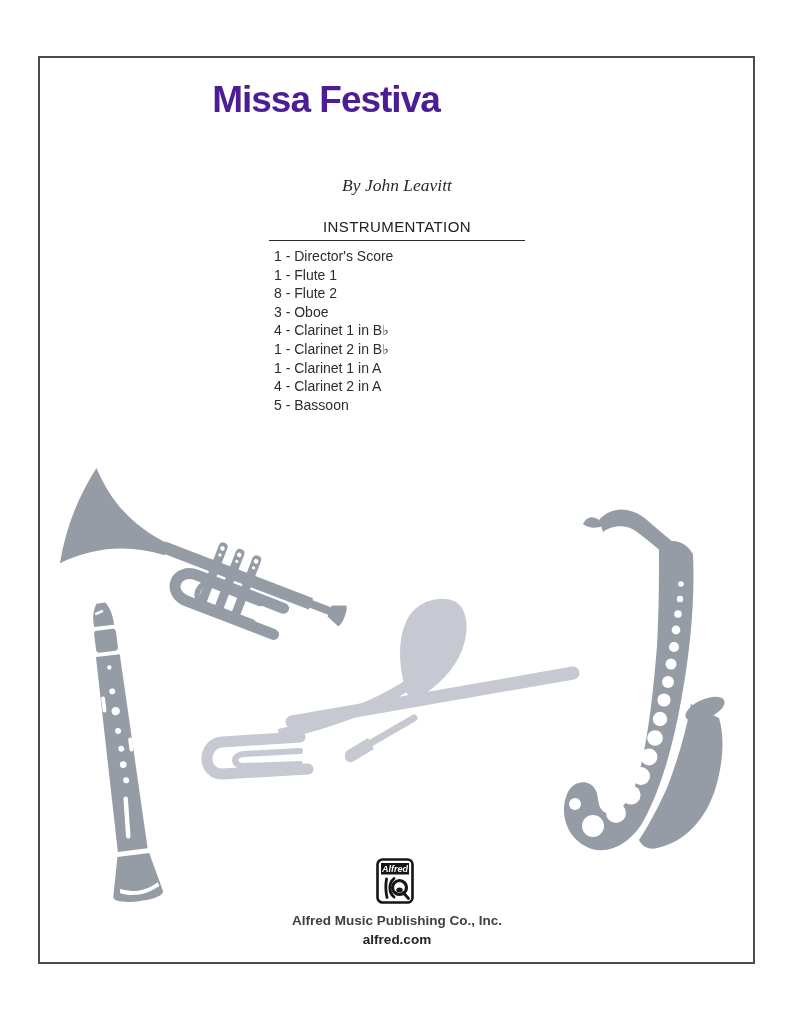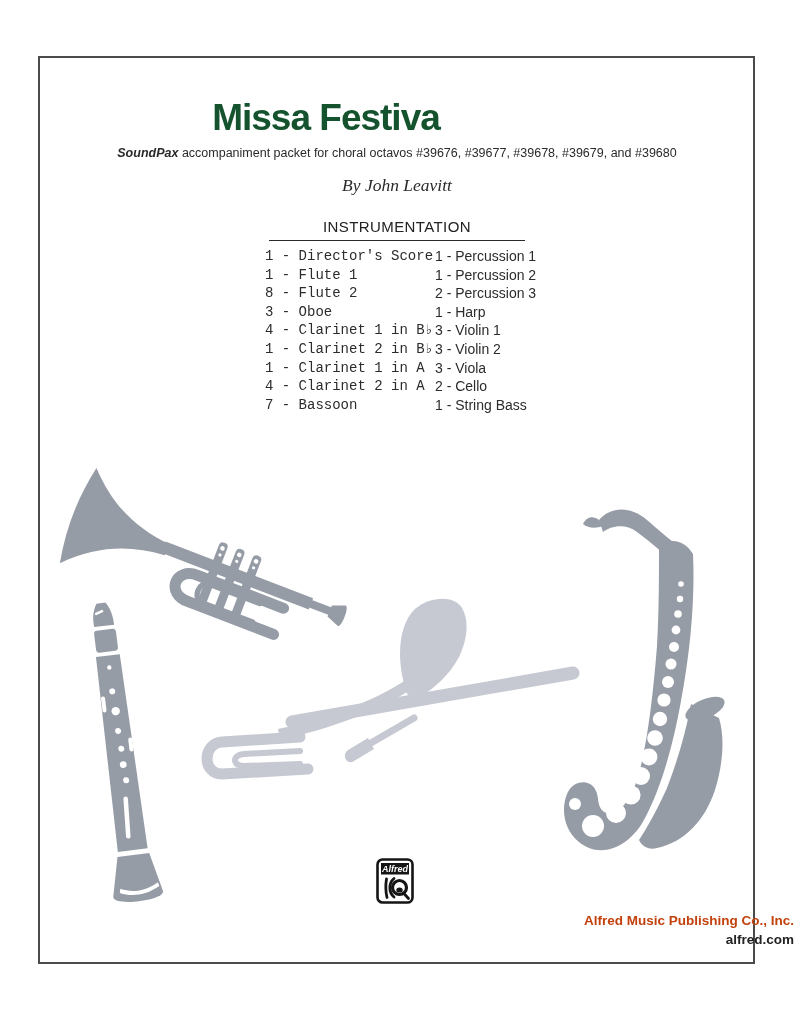--- a/index.html
+++ b/index.html
@@ -1,71 +1,59 @@
 <!DOCTYPE html>
 <html><head>
 <meta charset="utf-8">
 <style>
   html,body{margin:0;padding:0;background:#ffffff;}
   .page{position:relative;width:794px;height:1024px;background:#ffffff;overflow:hidden;
         font-family:"Liberation Sans",sans-serif;color:#1c1c1c;}
   .abs{position:absolute;}
   .frame{left:38px;top:56px;width:717px;height:908px;border:2px solid #4b4b4b;box-sizing:border-box;}
-  .title{left:0;top:97px;width:652px;text-align:center;font-size:37px;font-weight:bold;
-         letter-spacing:-1px;color:#14532d;}
+  .title{left:0;top:79px;width:652px;text-align:center;font-size:37px;font-weight:bold;
+         letter-spacing:-1px;color:#4c1d95;}
   .subtitle{left:0;top:146px;width:794px;text-align:center;font-size:12.5px;color:#2a2a2a;}
   .subtitle .brand{font-weight:bold;font-style:italic;}
   .byline{left:0;top:175px;width:794px;text-align:center;
           font-family:"Liberation Serif",serif;font-style:italic;font-size:17.5px;color:#2a2a2a;}
   .instr-head{top:218px;left:50%;transform:translateX(-50%);padding:0 54px 5px 54px;
               border-bottom:1.6px solid #2a2a2a;font-size:15px;letter-spacing:0.4px;color:#222;}
   .col{top:247px;font-size:14px;color:#2c2c2c;}
-  .col-left{left:265px;width:168px;font-family:Liberation Mono, monospace;}
+  .col-left{left:274px;width:168px;}
   .col-right{left:435px;width:160px;}
   .instr-item{line-height:18.6px;white-space:nowrap;}
   .art{position:absolute;}
-  .company{left:0;top:913px;width:794px;text-align:right;font-size:13.5px;font-weight:bold;color:#c2410c;}
-  .website{left:0;top:932px;width:794px;text-align:right;font-size:13.5px;font-weight:bold;color:#232323;}
+  .company{left:0;top:913px;width:794px;text-align:center;font-size:13.5px;font-weight:bold;color:#404040;}
+  .website{left:0;top:932px;width:794px;text-align:center;font-size:13.5px;font-weight:bold;color:#232323;}
 </style>
 </head>
 <body>
 
 <div class="page">
 
   <div class="abs frame"></div>
 
   <div class="abs title">Missa Festiva</div>
 
-  <div class="abs subtitle"><span class="brand">SoundPax</span><span> accompaniment packet for choral octavos #39676, #39677, #39678, #39679, and #39680</span></div>
 
   <div class="abs byline">By John Leavitt</div>
 
   <div class="abs instr-head">INSTRUMENTATION</div>
 
   <div class="abs col col-left">
       <div class="instr-item">1 - Director's Score</div>
       <div class="instr-item">1 - Flute 1</div>
       <div class="instr-item">8 - Flute 2</div>
       <div class="instr-item">3 - Oboe</div>
       <div class="instr-item">4 - Clarinet 1 in B♭</div>
       <div class="instr-item">1 - Clarinet 2 in B♭</div>
       <div class="instr-item">1 - Clarinet 1 in A</div>
       <div class="instr-item">4 - Clarinet 2 in A</div>
-      <div class="instr-item">7 - Bassoon</div>
-    </div>
-  <div class="abs col col-right">
-      <div class="instr-item">1 - Percussion 1</div>
-      <div class="instr-item">1 - Percussion 2</div>
-      <div class="instr-item">2 - Percussion 3</div>
-      <div class="instr-item">1 - Harp</div>
-      <div class="instr-item">3 - Violin 1</div>
-      <div class="instr-item">3 - Violin 2</div>
-      <div class="instr-item">3 - Viola</div>
-      <div class="instr-item">2 - Cello</div>
-      <div class="instr-item">1 - String Bass</div>
+      <div class="instr-item">5 - Bassoon</div>
     </div>
 
   <svg class="art" viewBox="0 0 320 195" style="left:50px;top:450px;width:320px;height:195px">
     <g fill="#969ca6" transform="translate(12,62) rotate(21 145 53)">
       <path d="M7,2 C36,32 66,44 102,47 L102,59 C66,62 36,74 7,104 C0,70 0,36 7,2 Z"></path>
       <rect x="98" y="46" width="158" height="12"></rect>
       <rect x="252" y="48" width="26" height="8"></rect>
       <path d="M276,46 L289,41 C293,41 293,63 289,63 L276,58 Z"></path>
       <rect x="149" y="26" width="9" height="70" rx="4"></rect>
       <rect x="167" y="26" width="9" height="70" rx="4"></rect>

